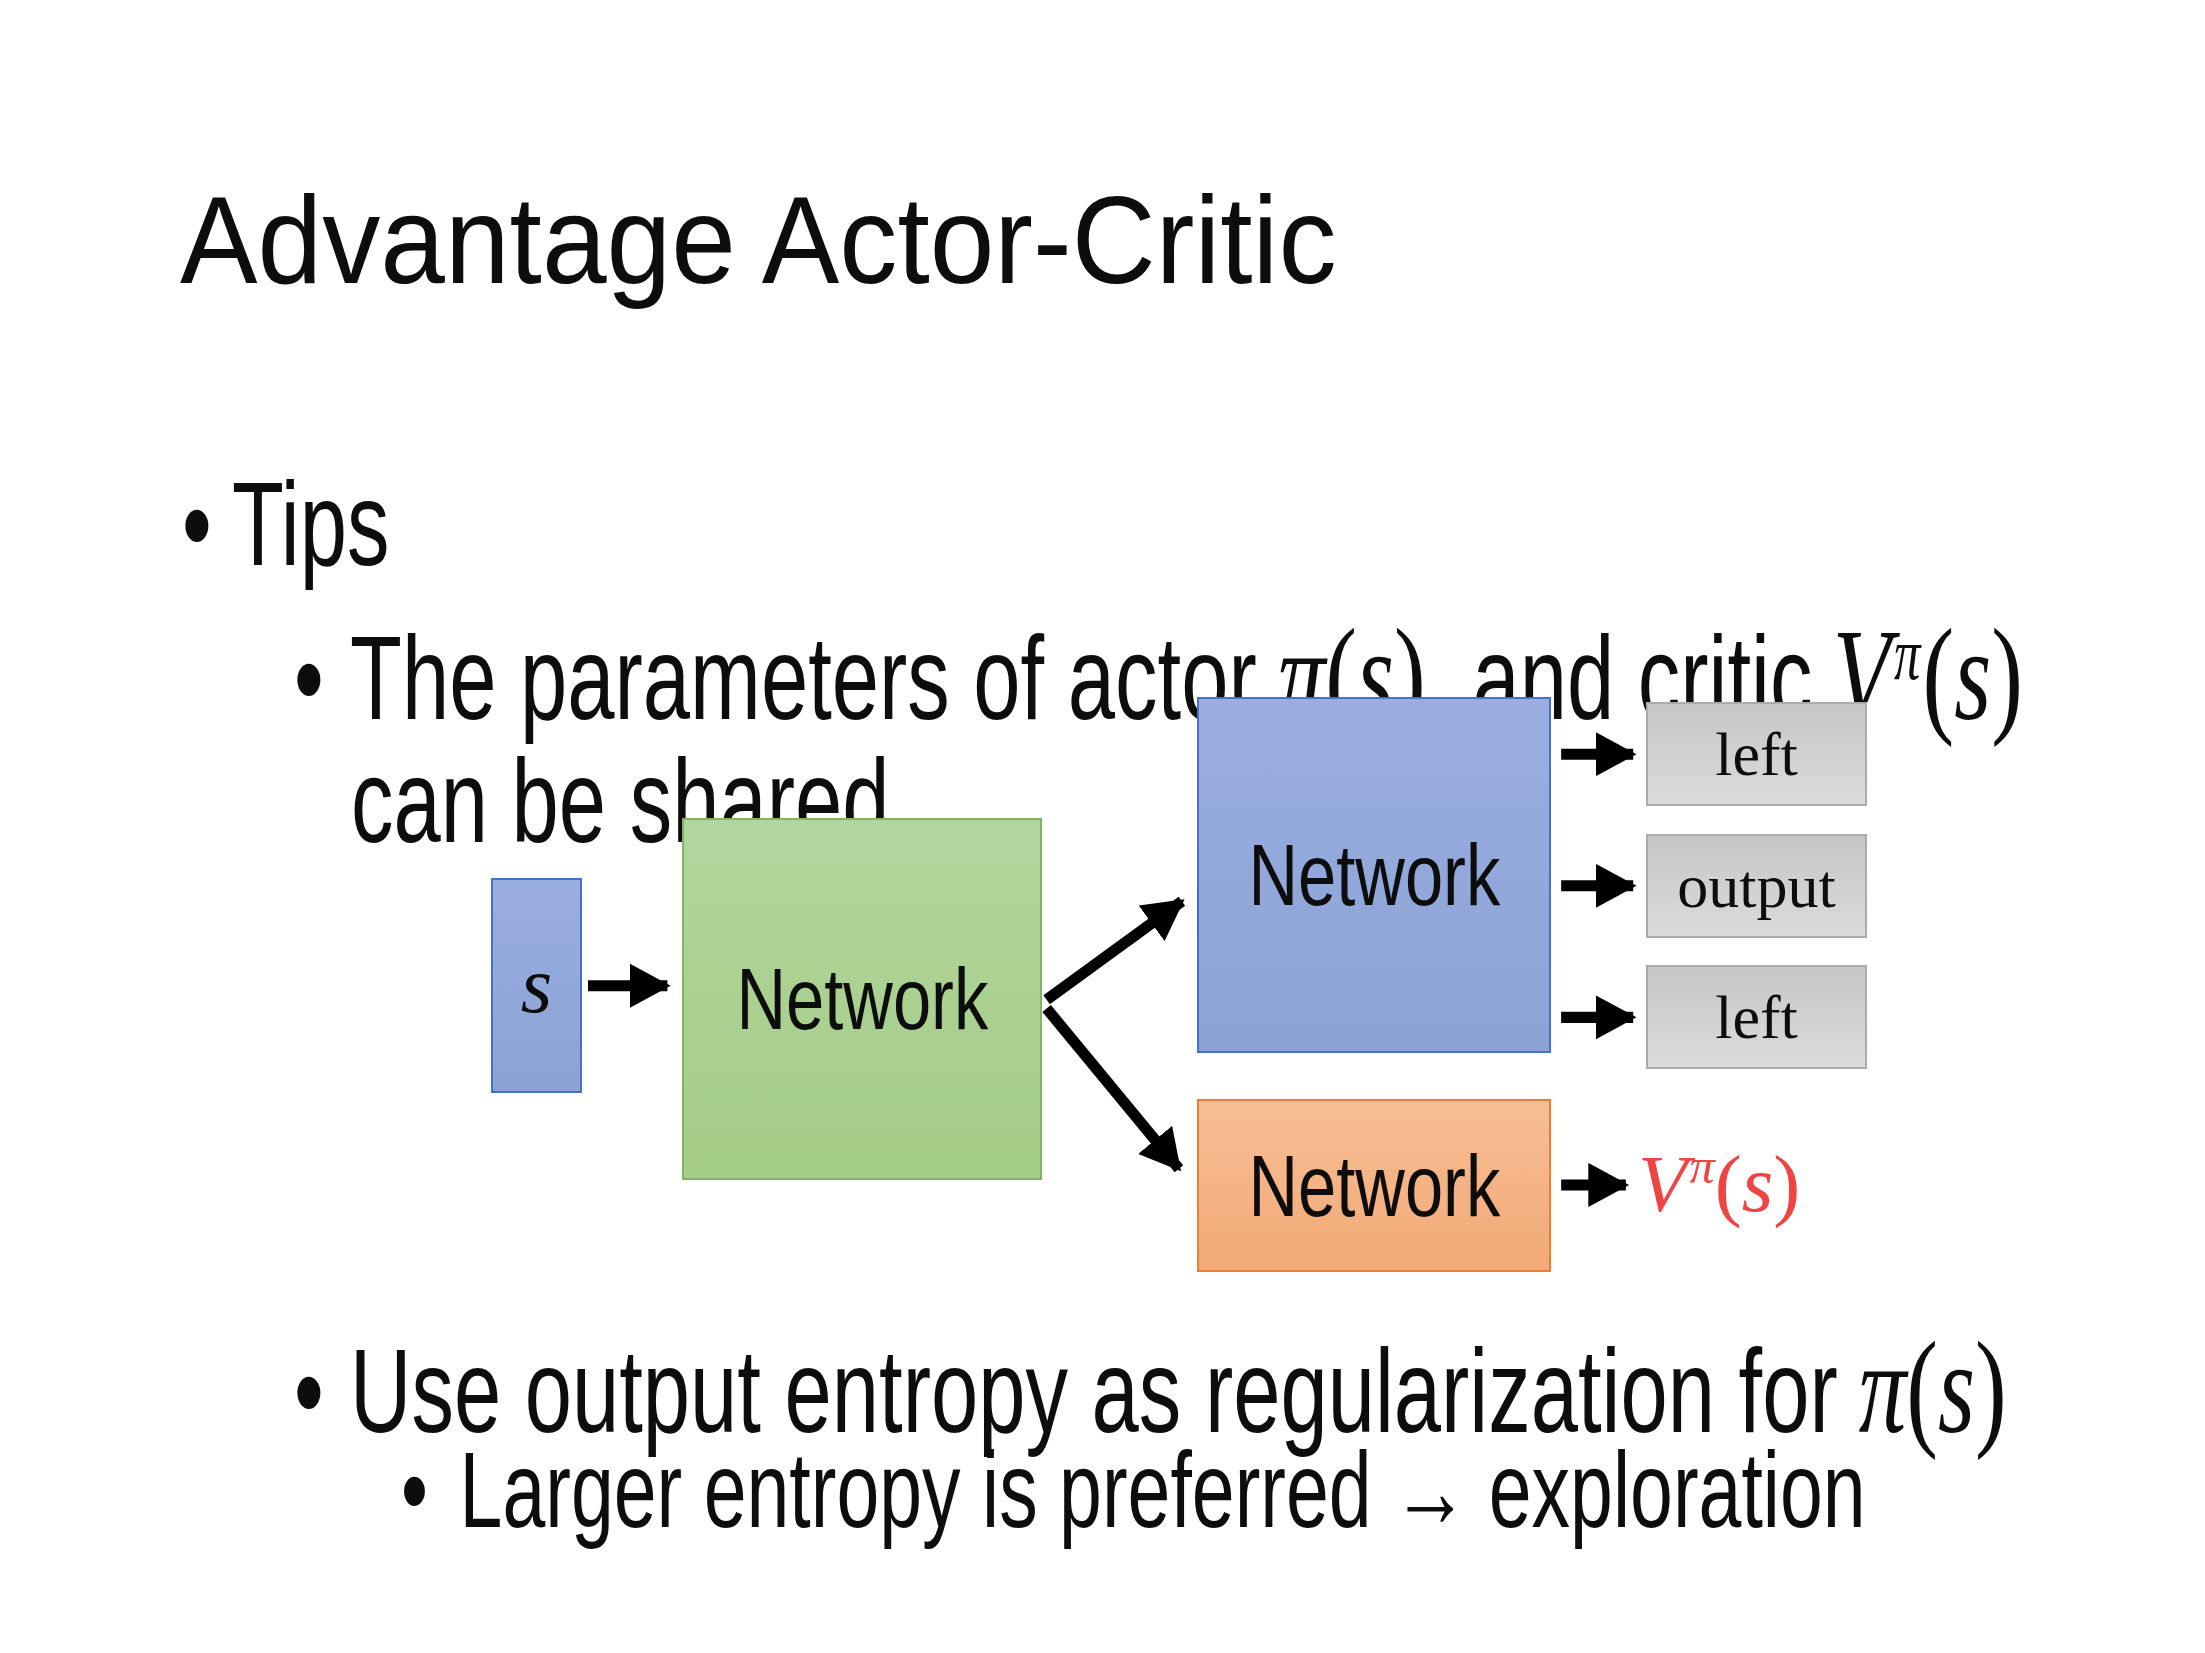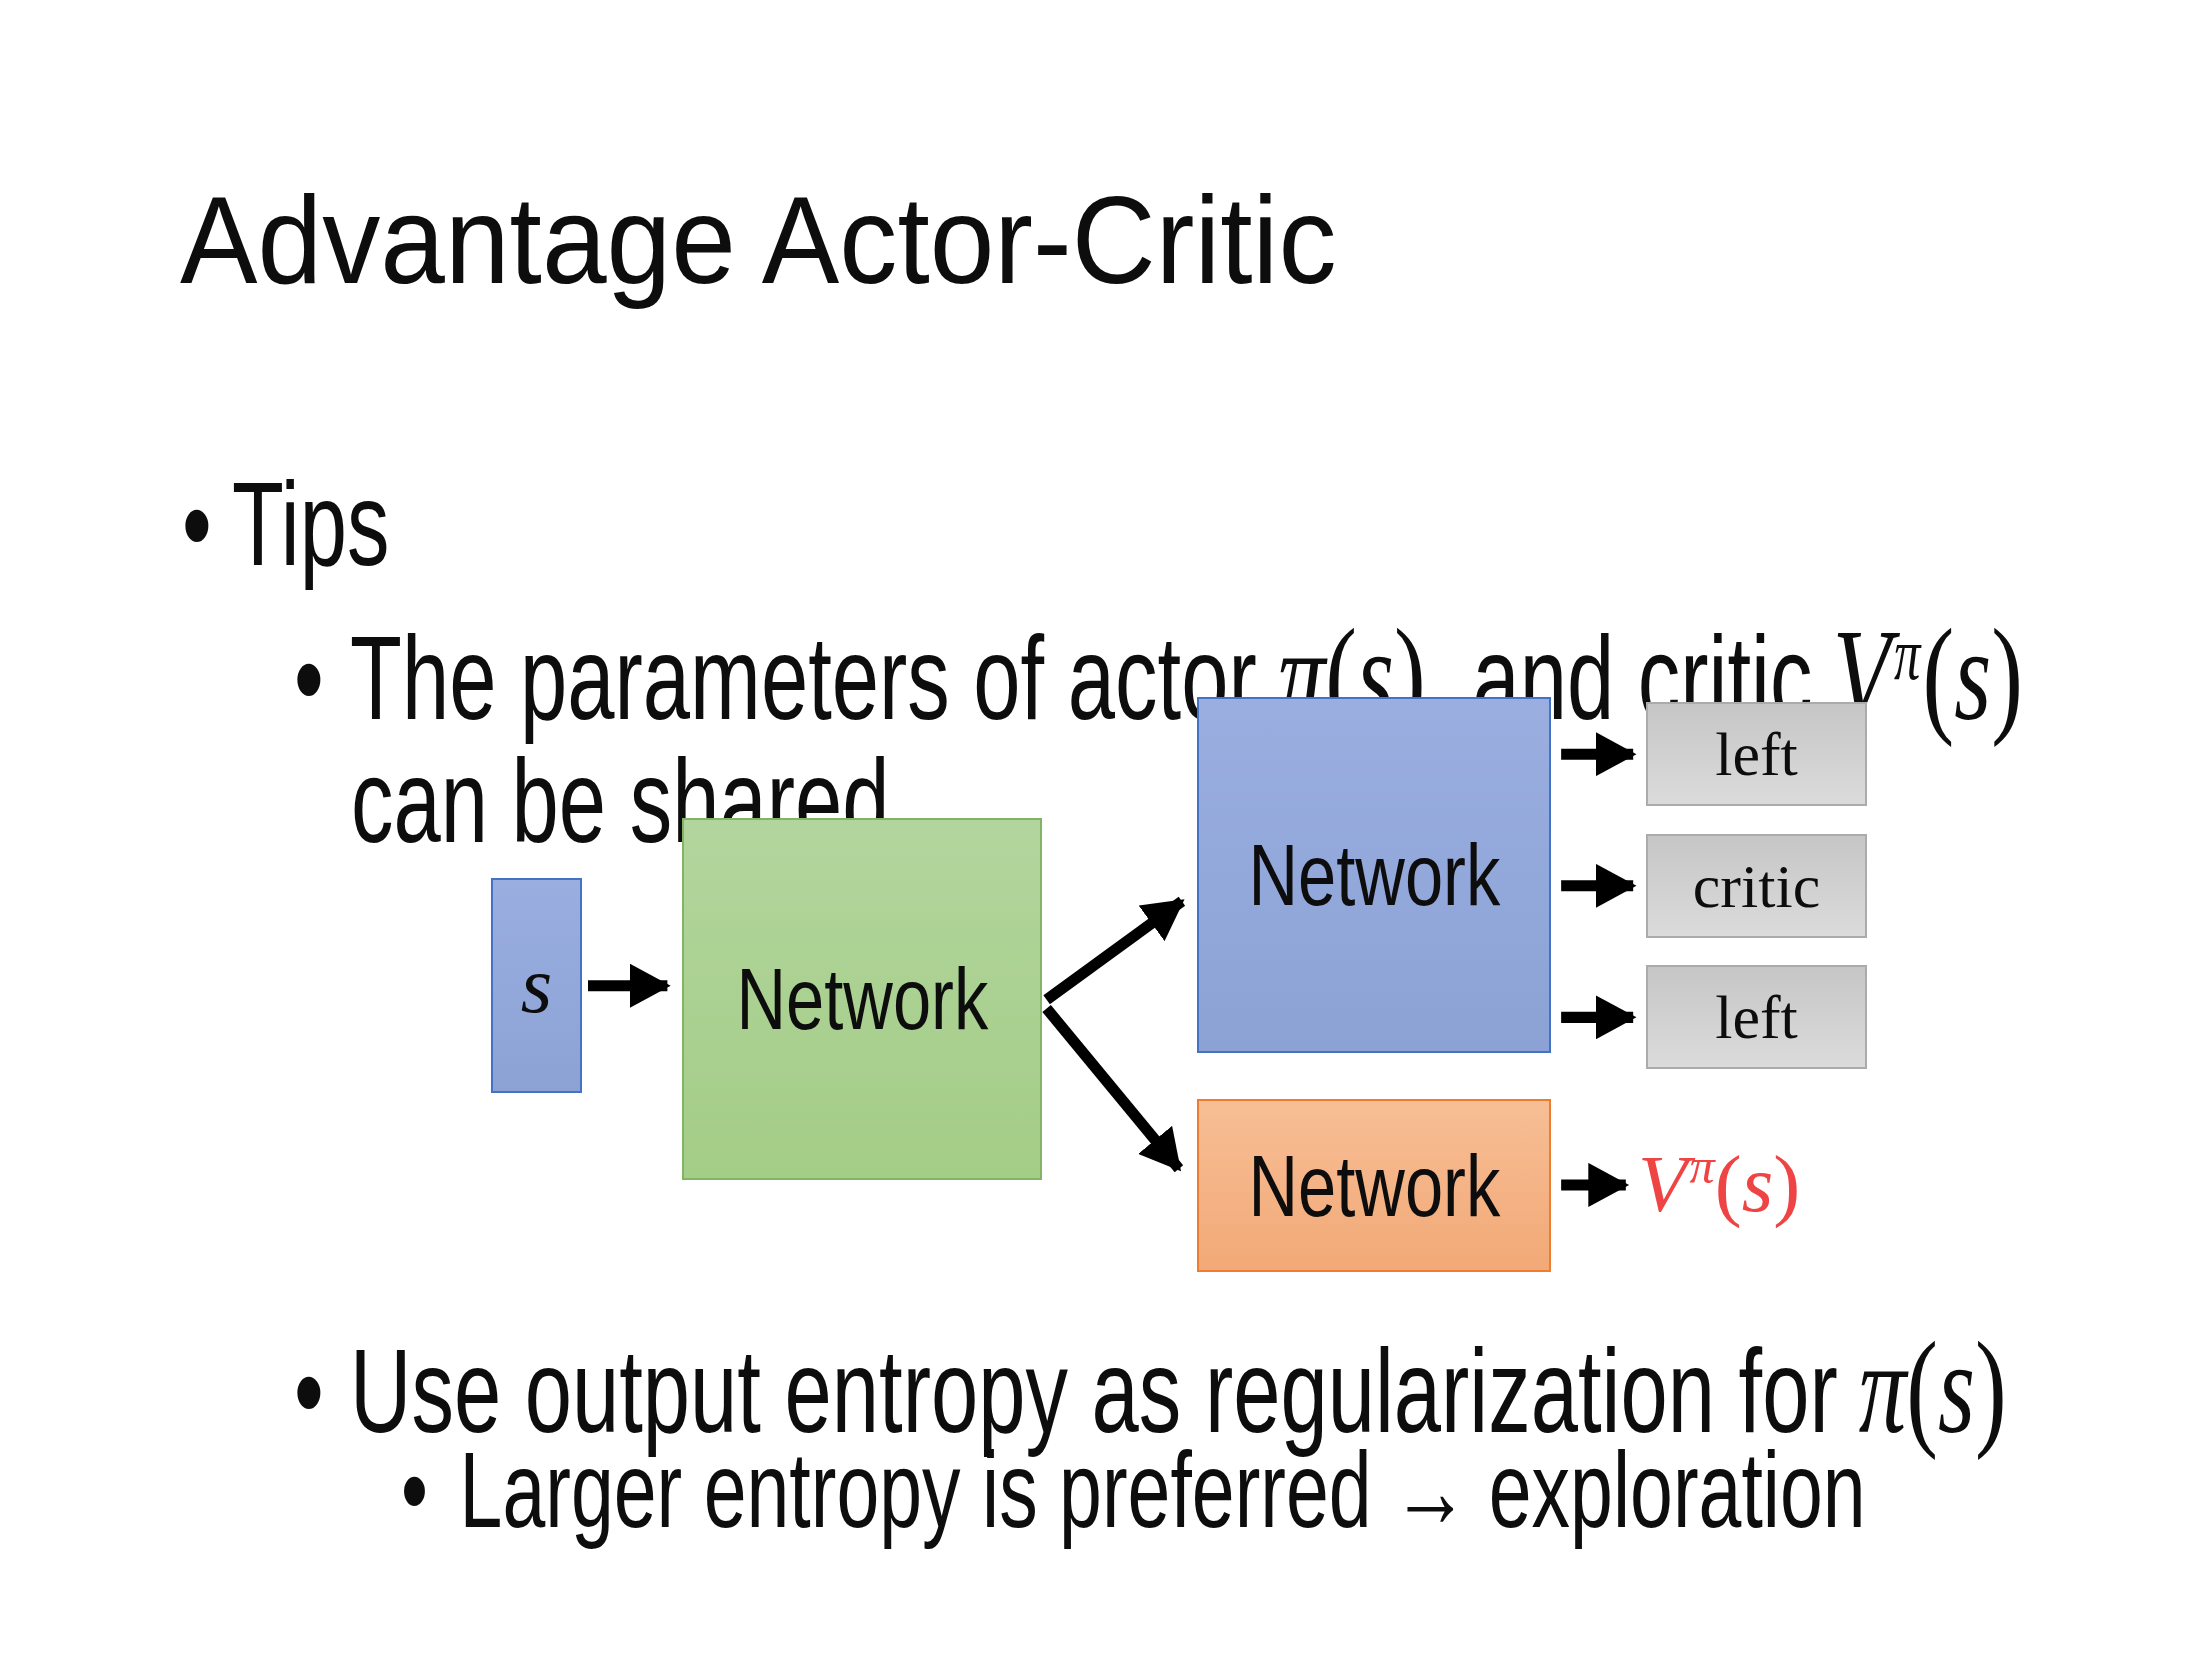--- a/index.html
+++ b/index.html
@@ -151,21 +151,21 @@
   </div>
 
   <div id="critic-box" class="box">
     <span class="net-label">Network</span>
   </div>
 
   <div id="action-left" class="box action-box">
     <span class="action-label">left</span>
   </div>
   <div id="action-right" class="box action-box">
-    <span class="action-label">critic</span>
+    <span class="action-label">output</span>
   </div>
   <div id="action-fire" class="box action-box">
     <span class="action-label">left</span>
   </div>
 
   <div id="value-output">
     <span class="vit">V</span><span class="vsup">π</span><span>(</span><span class="vit">s</span><span>)</span>
   </div>
 
   <svg id="arrow-layer" viewBox="0 0 3000 2250">

